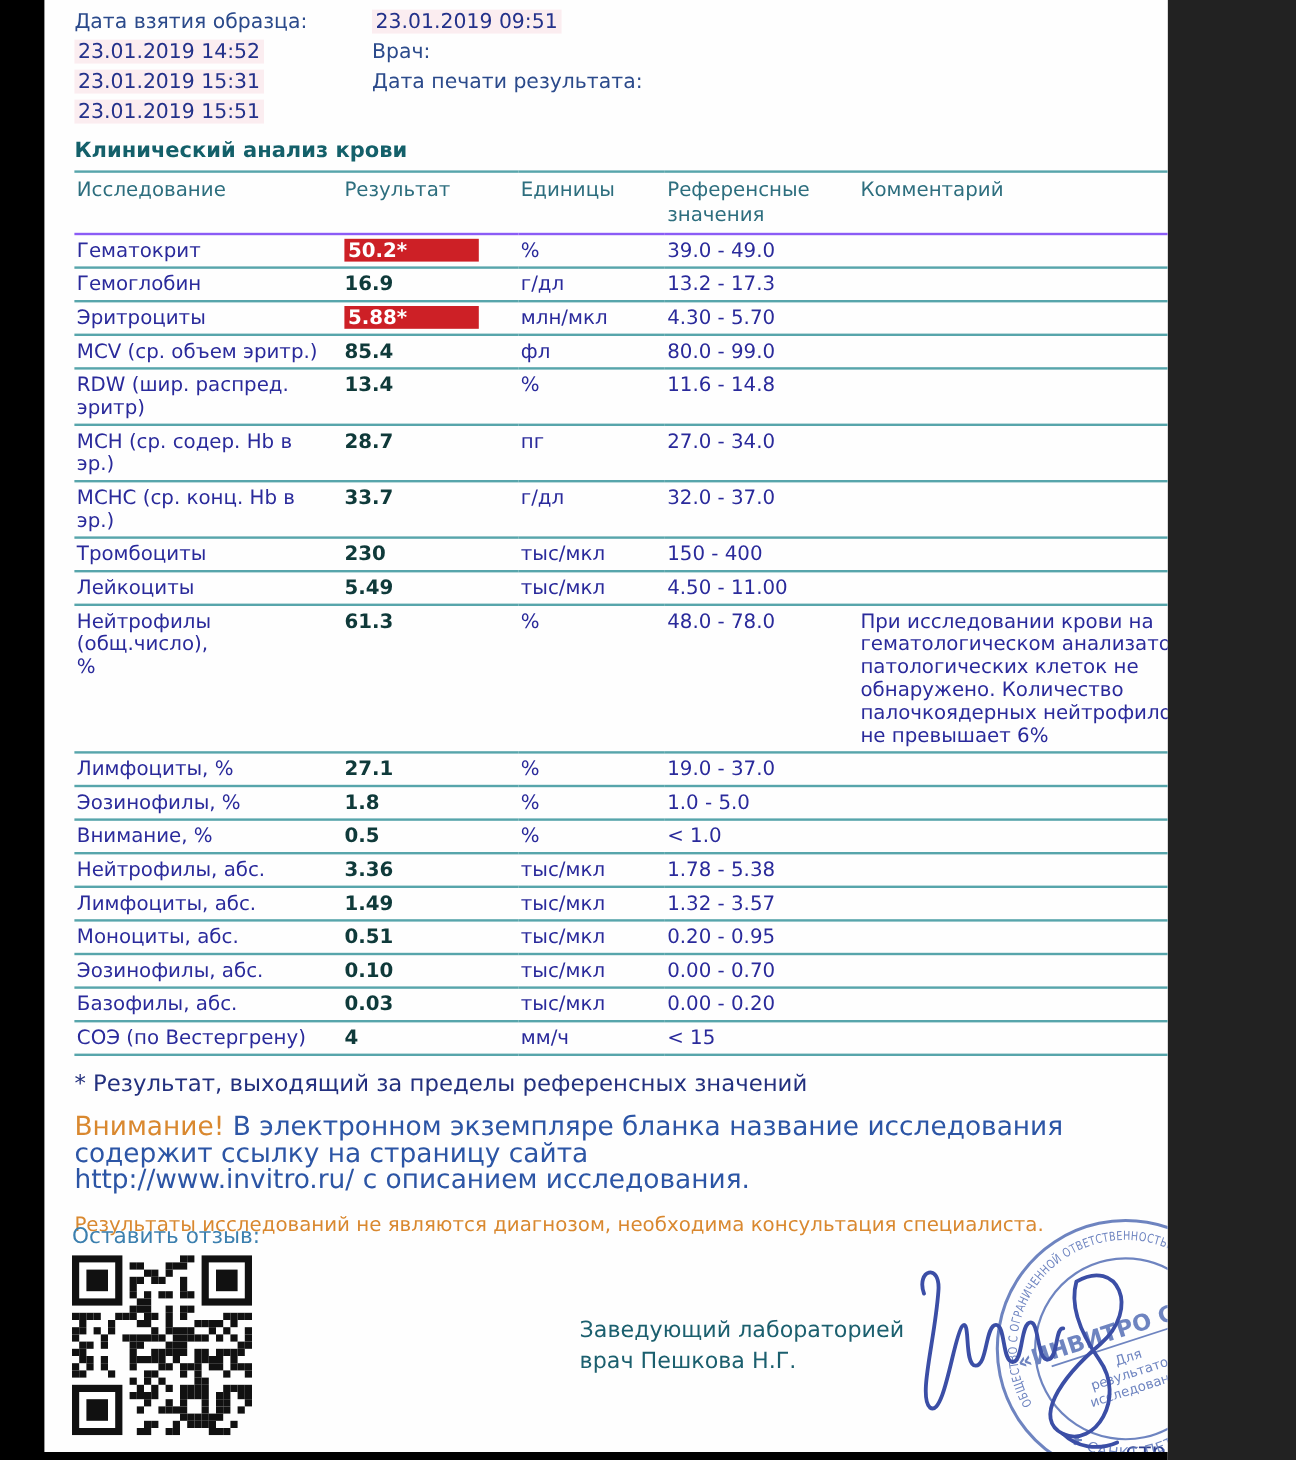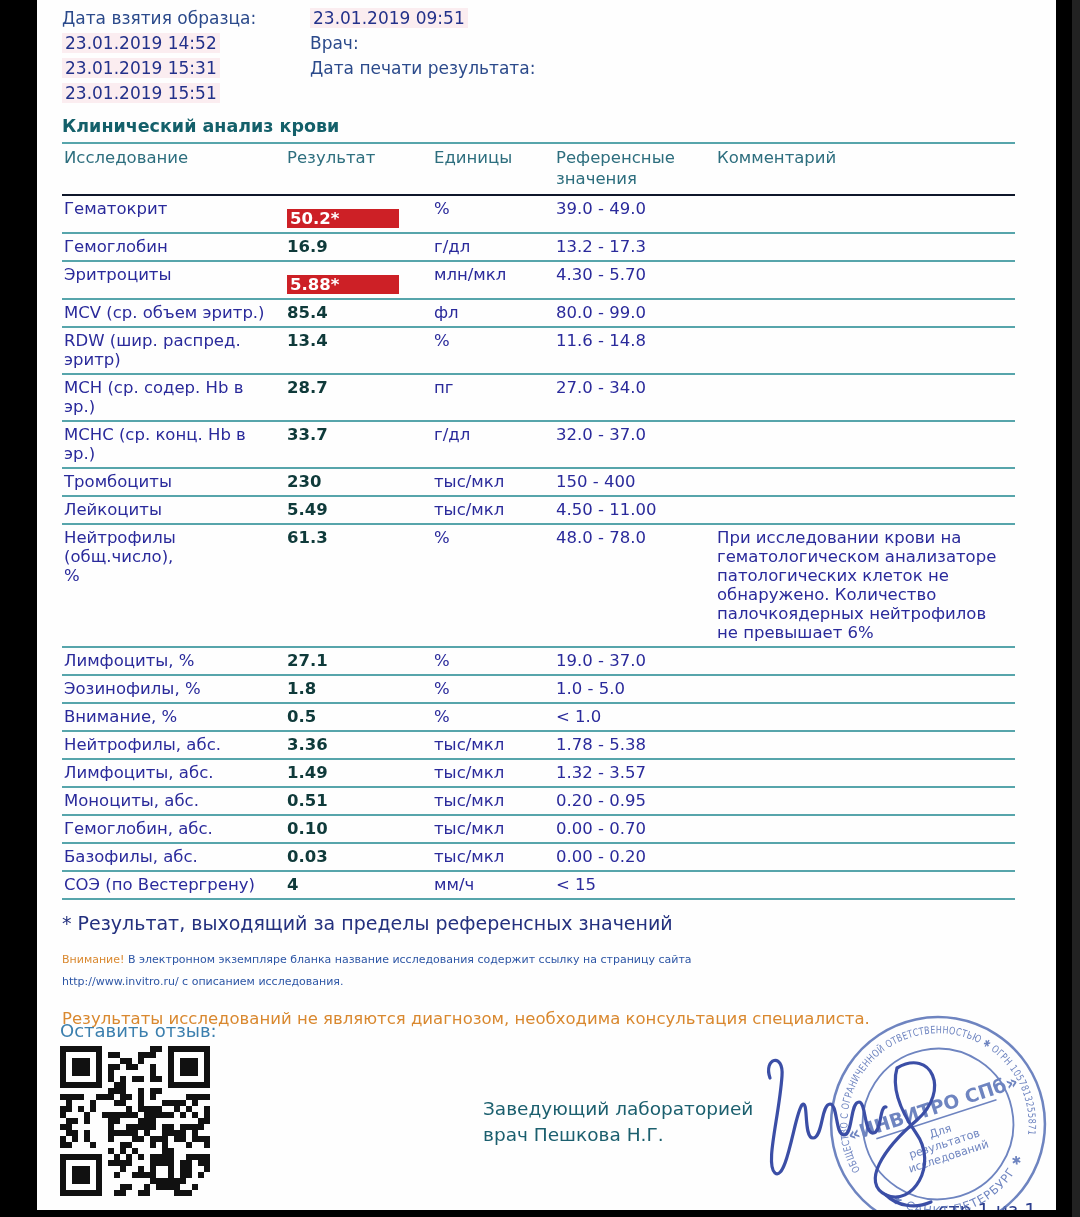--- a/index.html
+++ b/index.html
@@ -1,51 +1,51 @@
 <!DOCTYPE html>
 <html><head>
 <meta charset="utf-8">
 <style>
   html,body{margin:0;padding:0;background:#222;}
-  .screen{position:relative;width:1072px;height:1217px;background:#ffffff;overflow:hidden;
+  .screen{position:relative;width:973px;height:1217px;background:#ffffff;overflow:hidden;
           font-family:"DejaVu Sans","Liberation Sans",sans-serif;}
   .bar{position:absolute;background:#000;z-index:10;}
   .bar-left{left:0;top:0;width:37px;height:1217px;}
   .bar-right{left:1056px;top:0;width:24px;height:1217px;}
   .bar-bottom{left:0;top:1210px;width:1080px;height:7px;}
   .page{position:absolute;left:37px;top:0;width:1019px;height:1210px;background:#fefefe;
         padding:6px 0 0 25px;box-sizing:border-box;}
 
   
   .dates{display:grid;grid-template-columns:248px auto;font-size:17px;line-height:25px;}
   .dates .lbl{color:#2b4a8b;}
   .dates .val{color:#23318a;}
   .dates .val span{background:rgba(246,205,215,.35);padding:0 3px;}
 
   
   .section-title{margin:10px 0 0 0;font-size:17.5px;font-weight:bold;color:#14606a;}
 
   
   table.results{margin-top:6px;width:953px;border-collapse:collapse;font-size:16.5px;table-layout:fixed;}
   col.c1{width:223px}col.c2{width:147px}col.c3{width:122px}col.c4{width:161px}col.c5{width:300px}
-  thead tr{border-top:2px solid #57a5ab;border-bottom:2px solid #0f172a;}
+  thead tr{border-top:2px solid #57a5ab;border-bottom:2px solid #8b5cf6;}
   tbody tr{border-top:2px solid #57a5ab;}
   tbody tr:first-child{border-top:none;}
   tbody tr:last-child{border-bottom:2px solid #57a5ab;}
   th{ text-align:left;font-weight:400;color:#2d6e7e;padding:3px 8px 5px 2px;vertical-align:top;line-height:21px;}
   td{padding:3px 8px 4px 2px;vertical-align:top;line-height:19px;}
   td.c-name{color:#2a2a9b;white-space:pre-line;}
   td.c-units,td.c-ref{color:#2a2a9b;}
   td.c-comment{color:#2a2a9b;}
-  .res{font-weight:bold;color:#0f3a3a;margin-top:10px;}
+  .res{font-weight:bold;color:#0f3a3a;}
   .res.flag{background:#cd2026;color:#fff;display:inline-block;min-width:112px;padding:0 3px;box-sizing:border-box;}
 
   
   .footnote{margin:12px 0 0 0;font-size:19px;color:#23307e;}
-  .attention{margin:15px 16px 0 0;font-size:11px;line-height:22px;color:#2c55a5;max-width:890px;}
+  .attention{margin:15px 16px 0 0;font-size:22px;line-height:22px;color:#2c55a5;max-width:890px;}
   .attention .att-label{color:#d9882f;}
   .attention a{color:#2c55a5;text-decoration:none;}
   .disclaimer{margin:16px 0 0 0;font-size:16.5px;color:#d9882f;}
 
   
   .feedback-label{position:absolute;left:60px;top:1020px;font-size:18px;color:#3b7fae;}
   .qr{position:absolute;left:60px;top:1046px;width:150px;height:150px;}
   .signatory{position:absolute;left:483px;top:1096px;font-size:18.5px;line-height:26px;color:#1b5f6e;}
   .signature{position:absolute;left:745px;top:1046px;z-index:3;}
   .stamp{position:absolute;left:826px;top:1012px;z-index:2;opacity:.88;}
@@ -213,21 +213,21 @@
 
       <tr>
         <td class="c-name">Моноциты, абс.</td>
         <td class="c-result"><span class="res">0.51</span></td>
         <td class="c-units">тыс/мкл</td>
         <td class="c-ref">0.20 - 0.95</td>
         <td class="c-comment"></td>
       </tr>
 
       <tr>
-        <td class="c-name">Гемоглобин, абс.</td>
+        <td class="c-name">Эозинофилы, абс.</td>
         <td class="c-result"><span class="res">0.10</span></td>
         <td class="c-units">тыс/мкл</td>
         <td class="c-ref">0.00 - 0.70</td>
         <td class="c-comment"></td>
       </tr>
 
       <tr>
         <td class="c-name">Базофилы, абс.</td>
         <td class="c-result"><span class="res">0.03</span></td>
         <td class="c-units">тыс/мкл</td>

